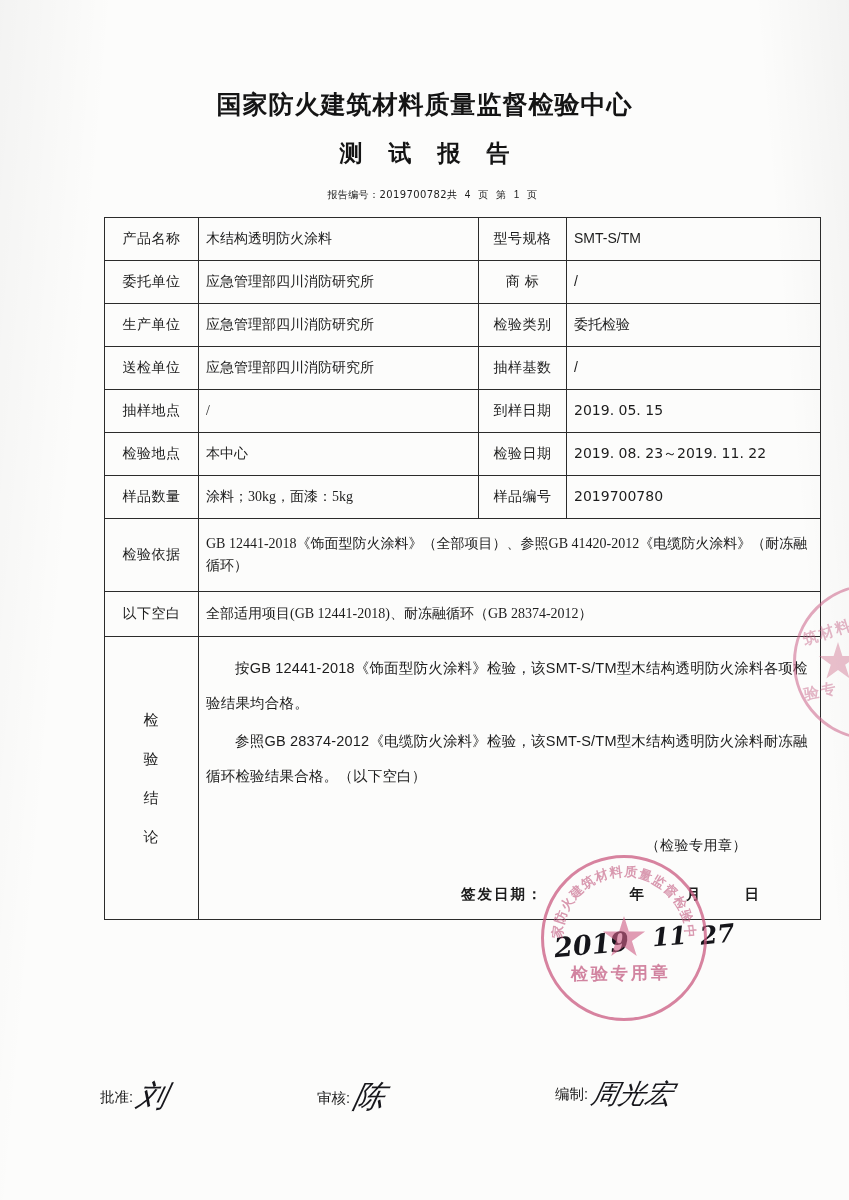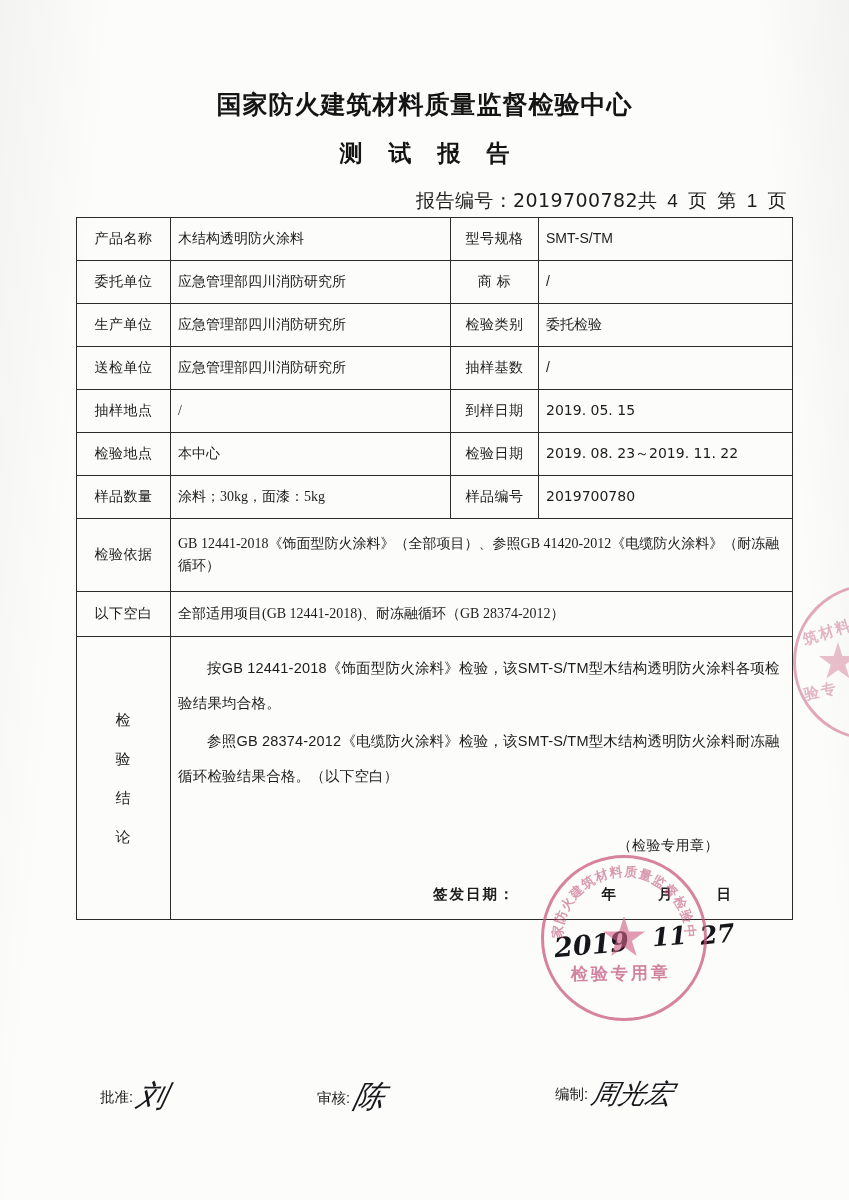--- a/index.html
+++ b/index.html
@@ -25,29 +25,30 @@
     font-family:"DejaVu Sans","Liberation Sans",sans-serif;
     color:#141414;
   }
   .t2{
     margin-top:17px;font-size:23px;font-weight:bold;letter-spacing:9px;
     font-family:"DejaVu Sans","Liberation Sans",sans-serif;
     color:#141414;padding-left:9px;
   }
   .metarow{
     position:absolute;left:78px;right:60px;top:188px;
-    display:flex;justify-content:flex-end;align-items:baseline;
-    font-size:19px;letter-spacing:.4px;
+    display:flex;justify-content:center;align-items:baseline;
+    font-size:10px;letter-spacing:.4px;
   }
   .metarow .pages{letter-spacing:2.5px;}
   
   .tblwrap{position:absolute;left:76px;top:217px;width:716px;}
   table.rep{
     border-collapse:collapse;width:100%;
     table-layout:fixed;
+    margin-left:28px;
   }
   table.rep td{
     border:1px solid #2b2b2b;
     font-size:14px;
     padding:0 7px;
     vertical-align:middle;
     line-height:1.55;
   }
   td.lbl{
     width:94px;text-align:center;white-space:nowrap;

